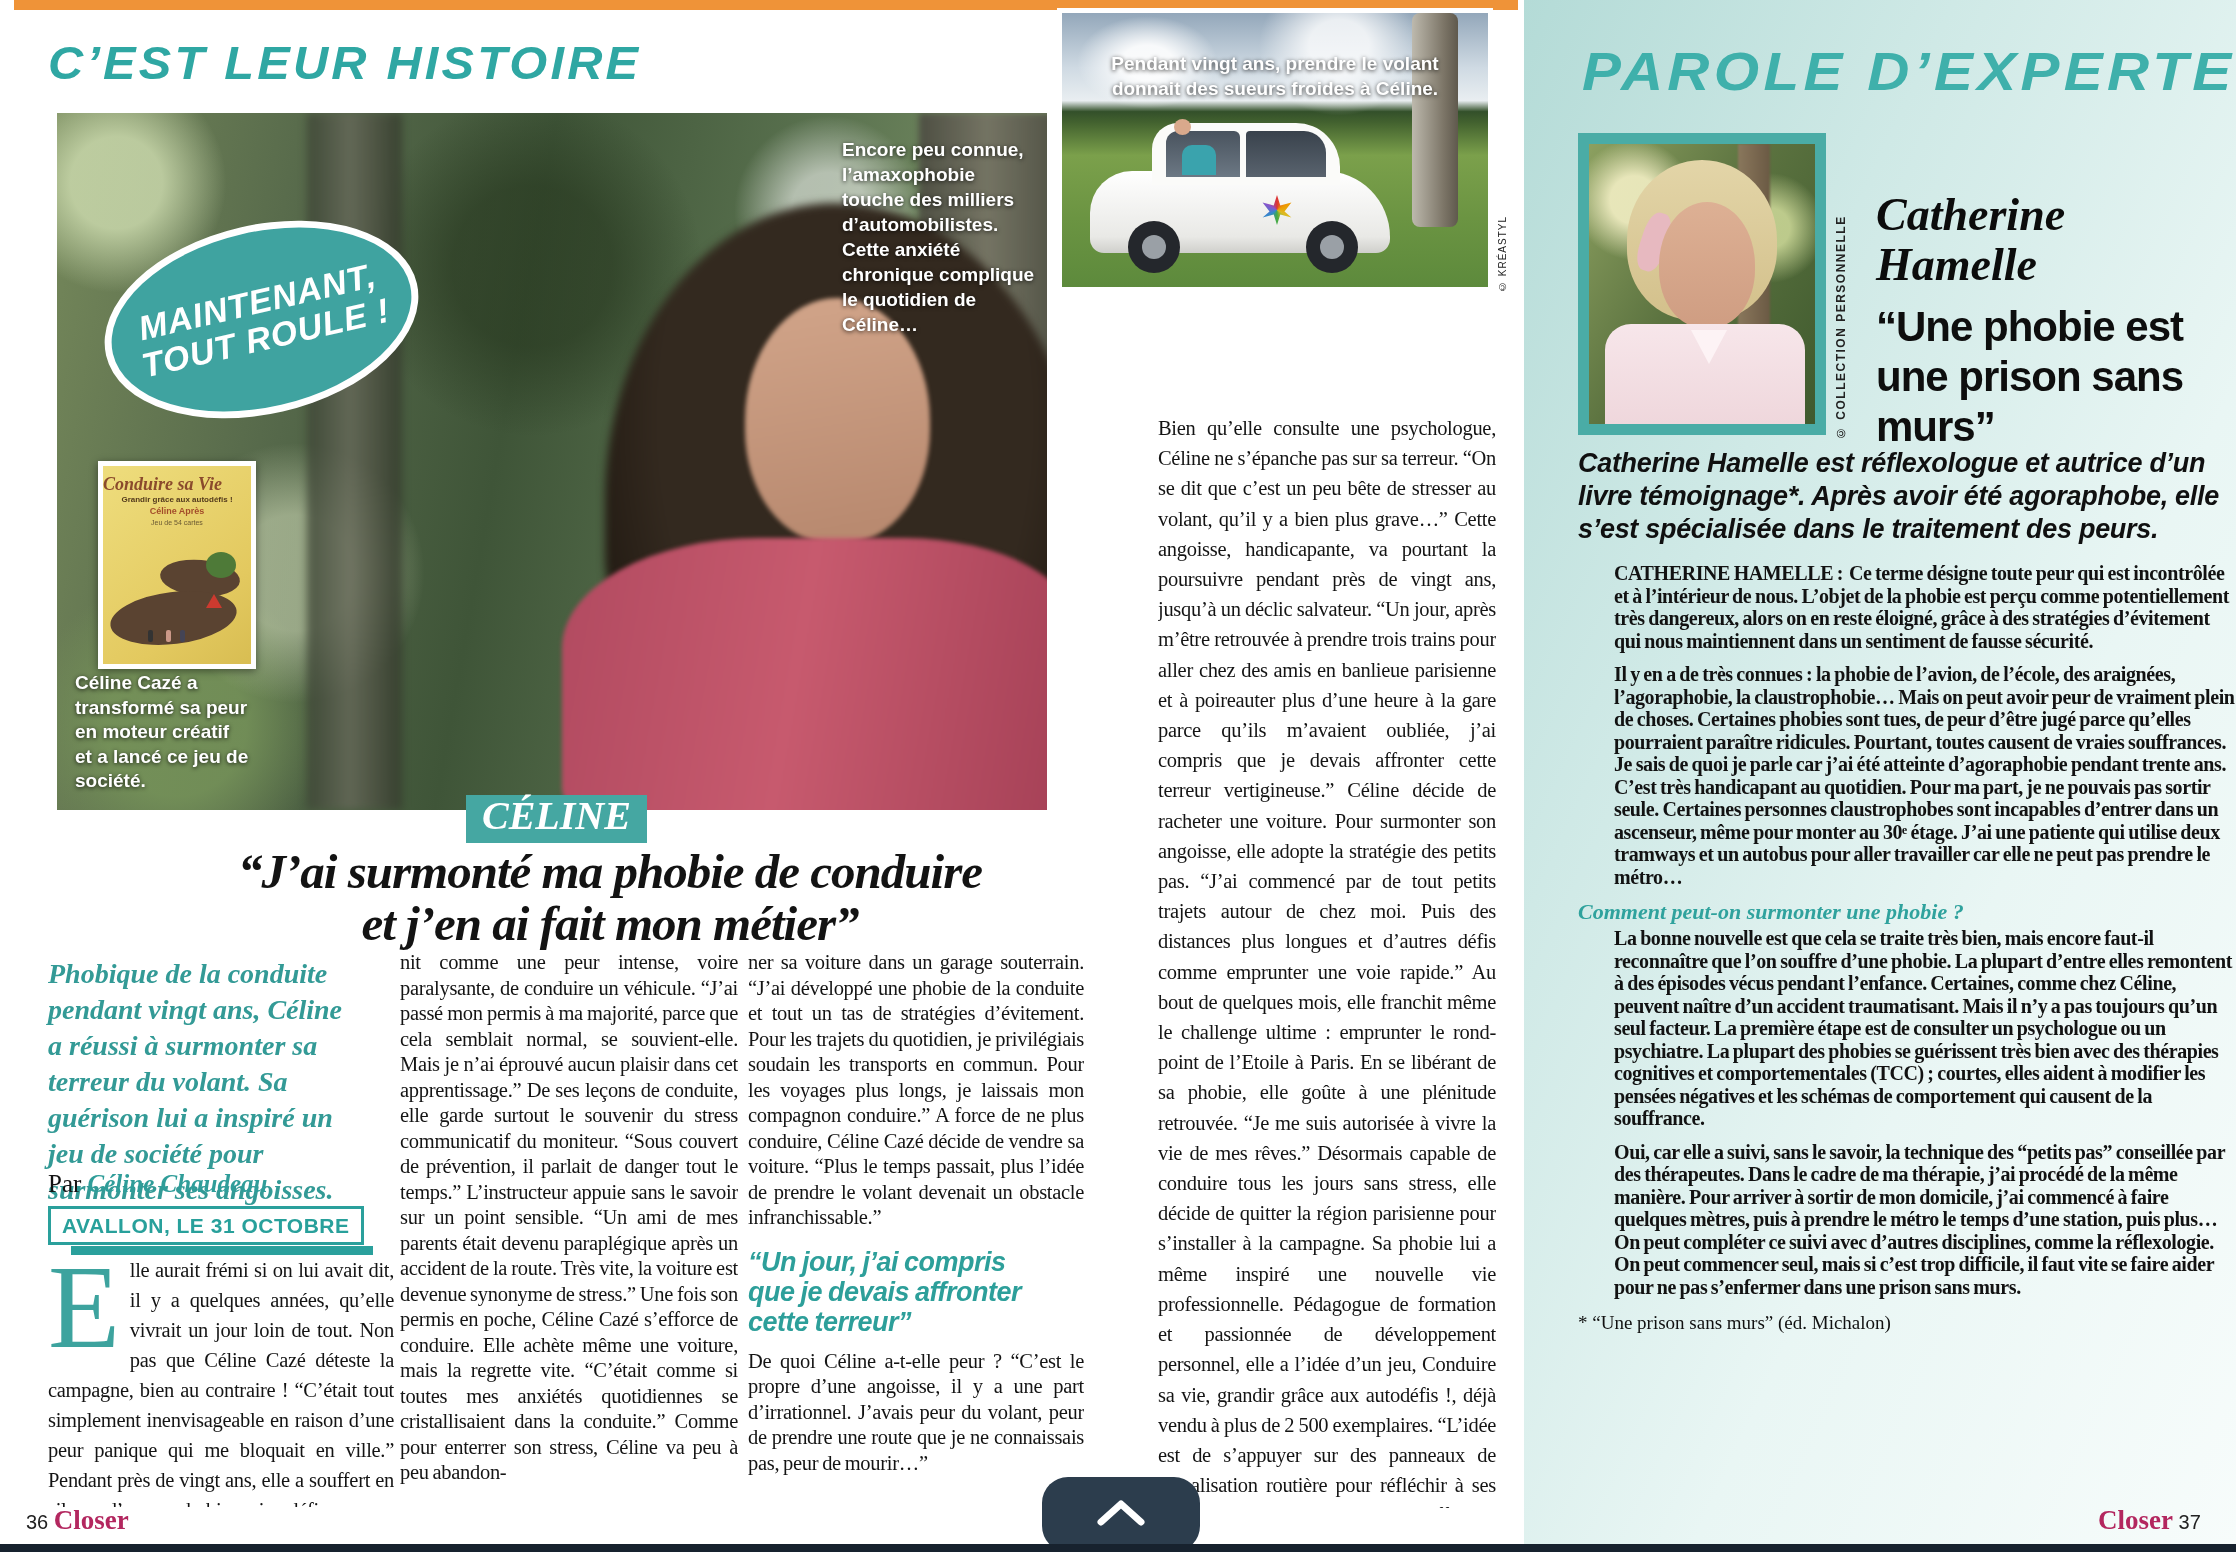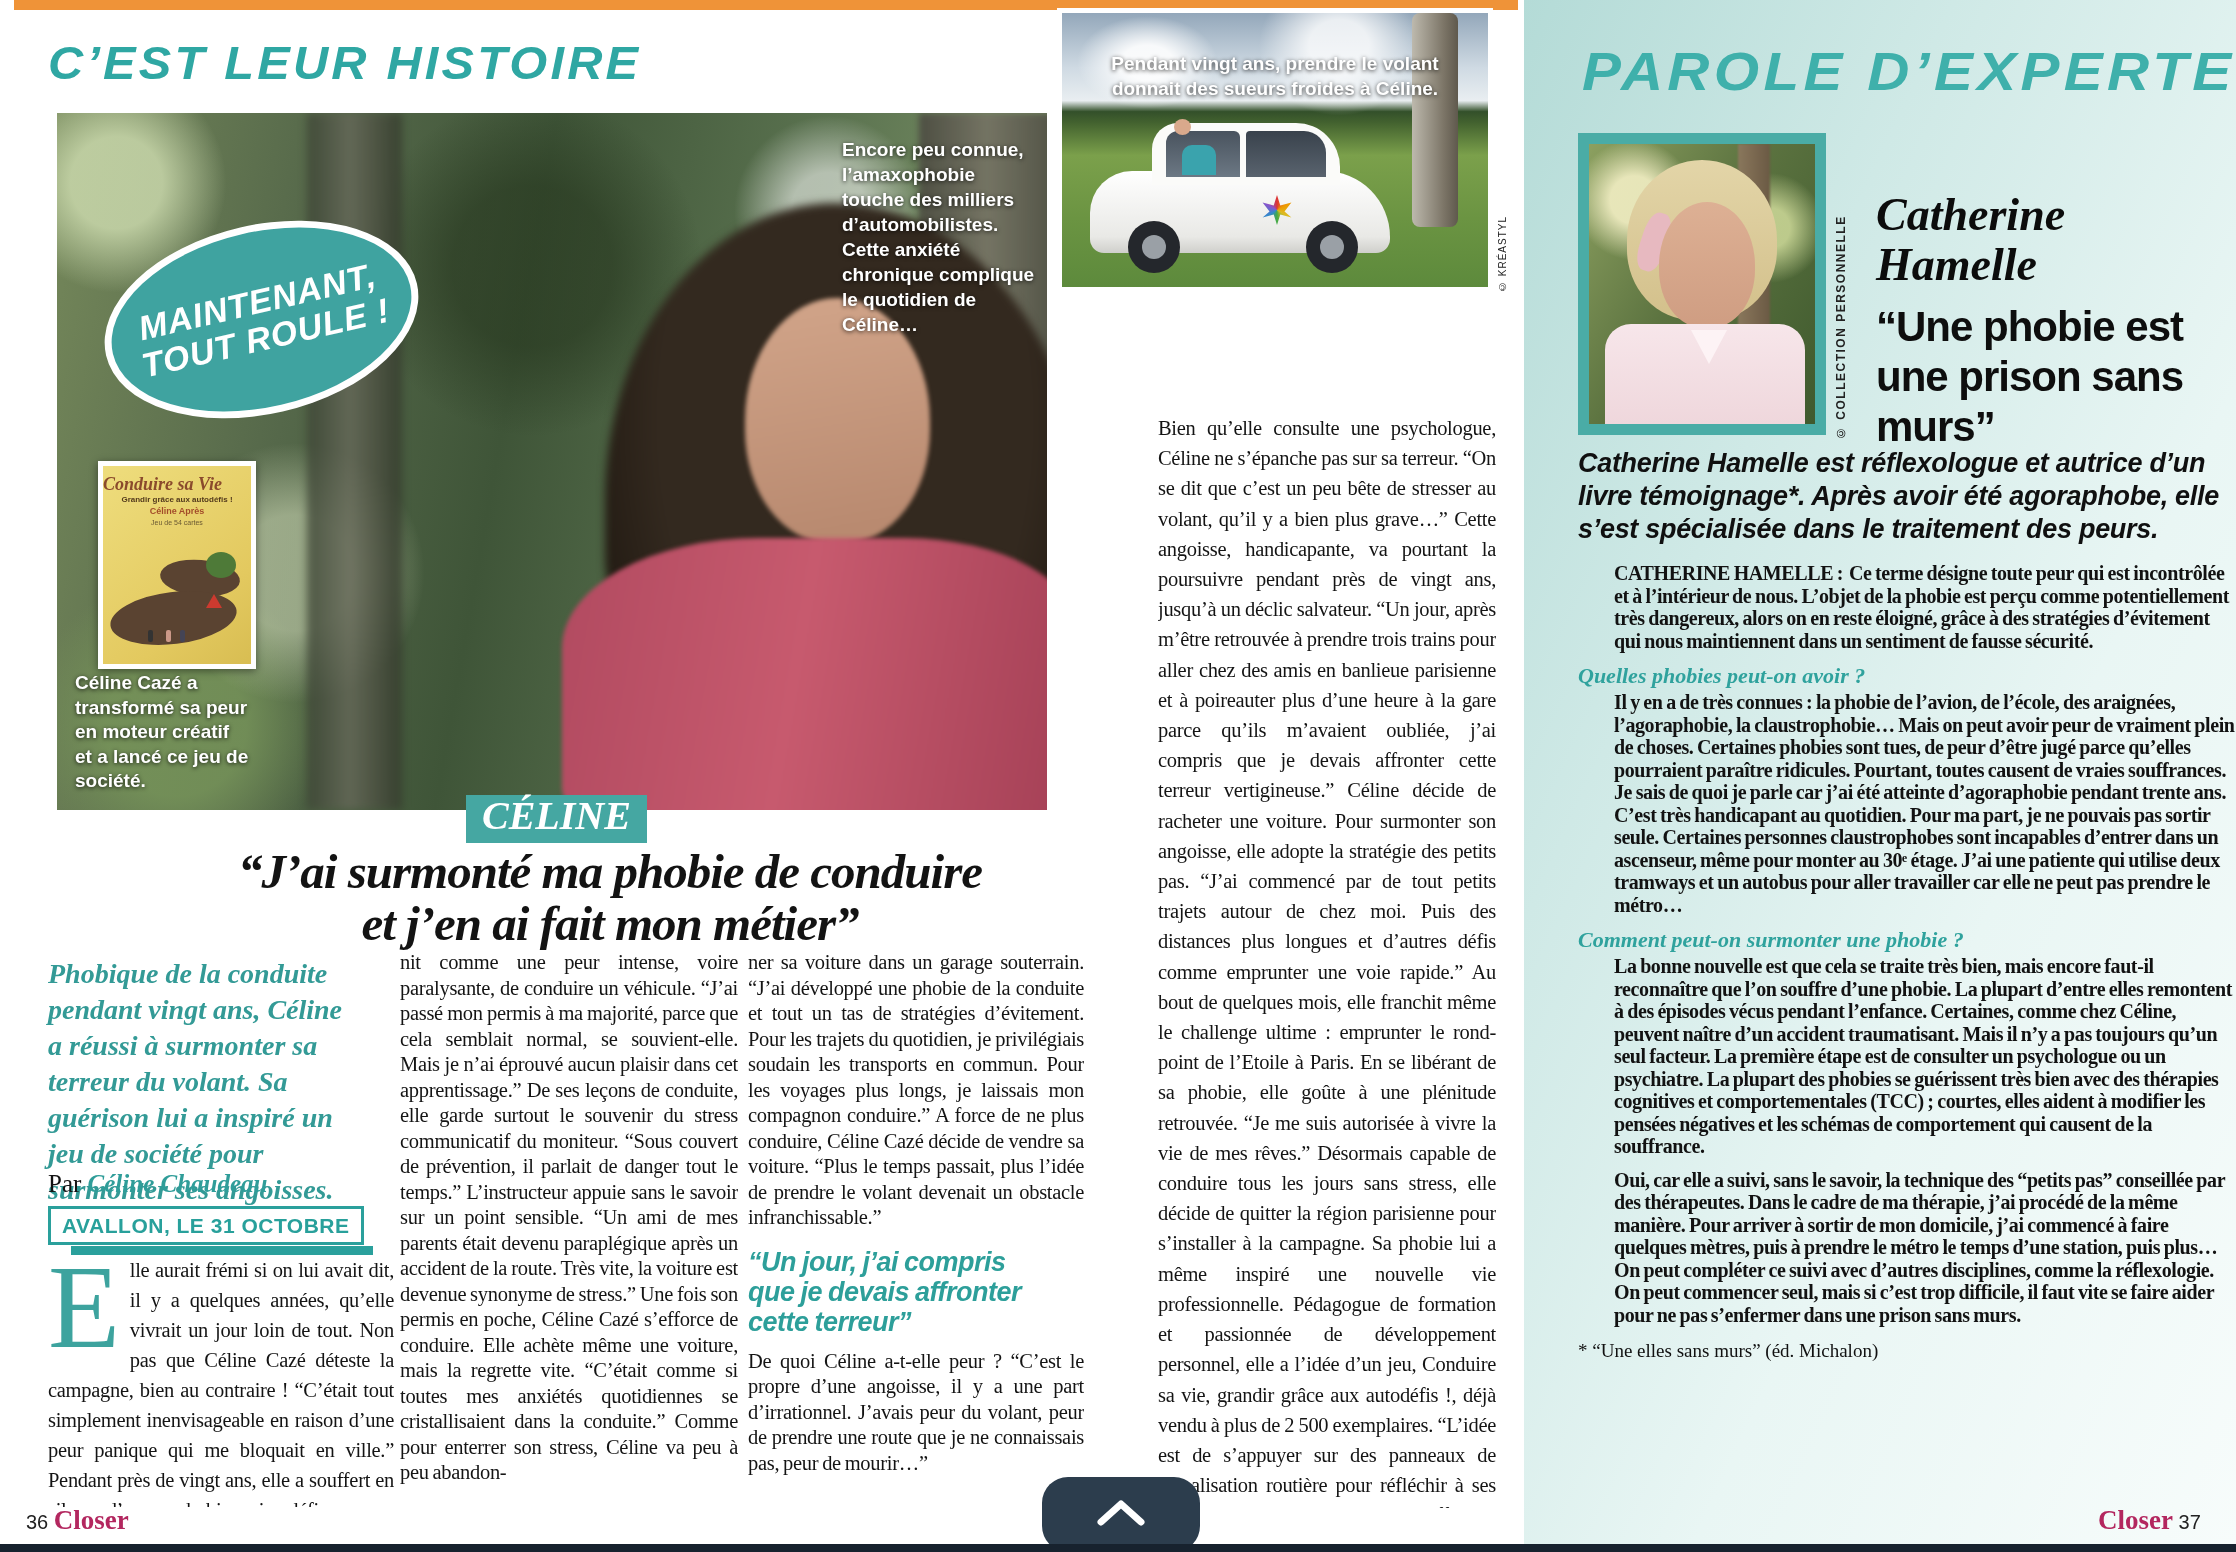--- a/index.html
+++ b/index.html
@@ -284,44 +284,41 @@
 
     <div class="abs qa">
 
       <div class="qa-block">
         <div class="a-text">
           <span class="a-prefix">CATHERINE HAMELLE :</span><span>Ce terme désigne toute peur qui est incontrôlée et à l’intérieur de nous. L’objet de la phobie est perçu comme potentiellement très dangereux, alors on en reste éloigné, grâce à des stratégies d’évitement qui nous maintiennent dans un sentiment de fausse sécurité.</span>
         </div>
       </div>
 
       <div class="qa-block">
-        <div class="q-line">
-          <span class="q-prefix"></span><span>Quelles phobies peut-on avoir ?</span>
-        </div>
         <div class="a-text">
           <span class="a-prefix"></span><span>Il y en a de très connues : la phobie de l’avion, de l’école, des araignées, l’agoraphobie, la claustrophobie… Mais on peut avoir peur de vraiment plein de choses. Certaines phobies sont tues, de peur d’être jugé parce qu’elles pourraient paraître ridicules. Pourtant, toutes causent de vraies souffrances. Je sais de quoi je parle car j’ai été atteinte d’agoraphobie pendant trente ans. C’est très handicapant au quotidien. Pour ma part, je ne pouvais pas sortir seule. Certaines personnes claustrophobes sont incapables d’entrer dans un ascenseur, même pour monter au 30ᵉ étage. J’ai une patiente qui utilise deux tramways et un autobus pour aller travailler car elle ne peut pas prendre le métro…</span>
         </div>
       </div>
 
       <div class="qa-block">
         <div class="q-line">
           <span class="q-prefix"></span><span>Comment peut-on surmonter une phobie ?</span>
         </div>
         <div class="a-text">
           <span class="a-prefix"></span><span>La bonne nouvelle est que cela se traite très bien, mais encore faut-il reconnaître que l’on souffre d’une phobie. La plupart d’entre elles remontent à des épisodes vécus pendant l’enfance. Certaines, comme chez Céline, peuvent naître d’un accident traumatisant. Mais il n’y a pas toujours qu’un seul facteur. La première étape est de consulter un psychologue ou un psychiatre. La plupart des phobies se guérissent très bien avec des thérapies cognitives et comportementales (TCC) ; courtes, elles aident à modifier les pensées négatives et les schémas de comportement qui causent de la souffrance.</span>
         </div>
       </div>
 
       <div class="qa-block">
         <div class="a-text">
           <span class="a-prefix"></span><span>Oui, car elle a suivi, sans le savoir, la technique des “petits pas” conseillée par des thérapeutes. Dans le cadre de ma thérapie, j’ai procédé de la même manière. Pour arriver à sortir de mon domicile, j’ai commencé à faire quelques mètres, puis à prendre le métro le temps d’une station, puis plus… On peut compléter ce suivi avec d’autres disciplines, comme la réflexologie. On peut commencer seul, mais si c’est trop difficile, il faut vite se faire aider pour ne pas s’enfermer dans une prison sans murs.</span>
         </div>
       </div>
 
-      <div class="footnote">* “Une elles sans murs” (éd. Michalon)</div>
+      <div class="footnote">* “Une prison sans murs” (éd. Michalon)</div>
     </div>
   </div>
 
   <div class="abs folio folio-right">
     <span class="brand">Closer</span>
     <span>37</span>
   </div>
 
   <div class="abs scroll-top">
     <span>

